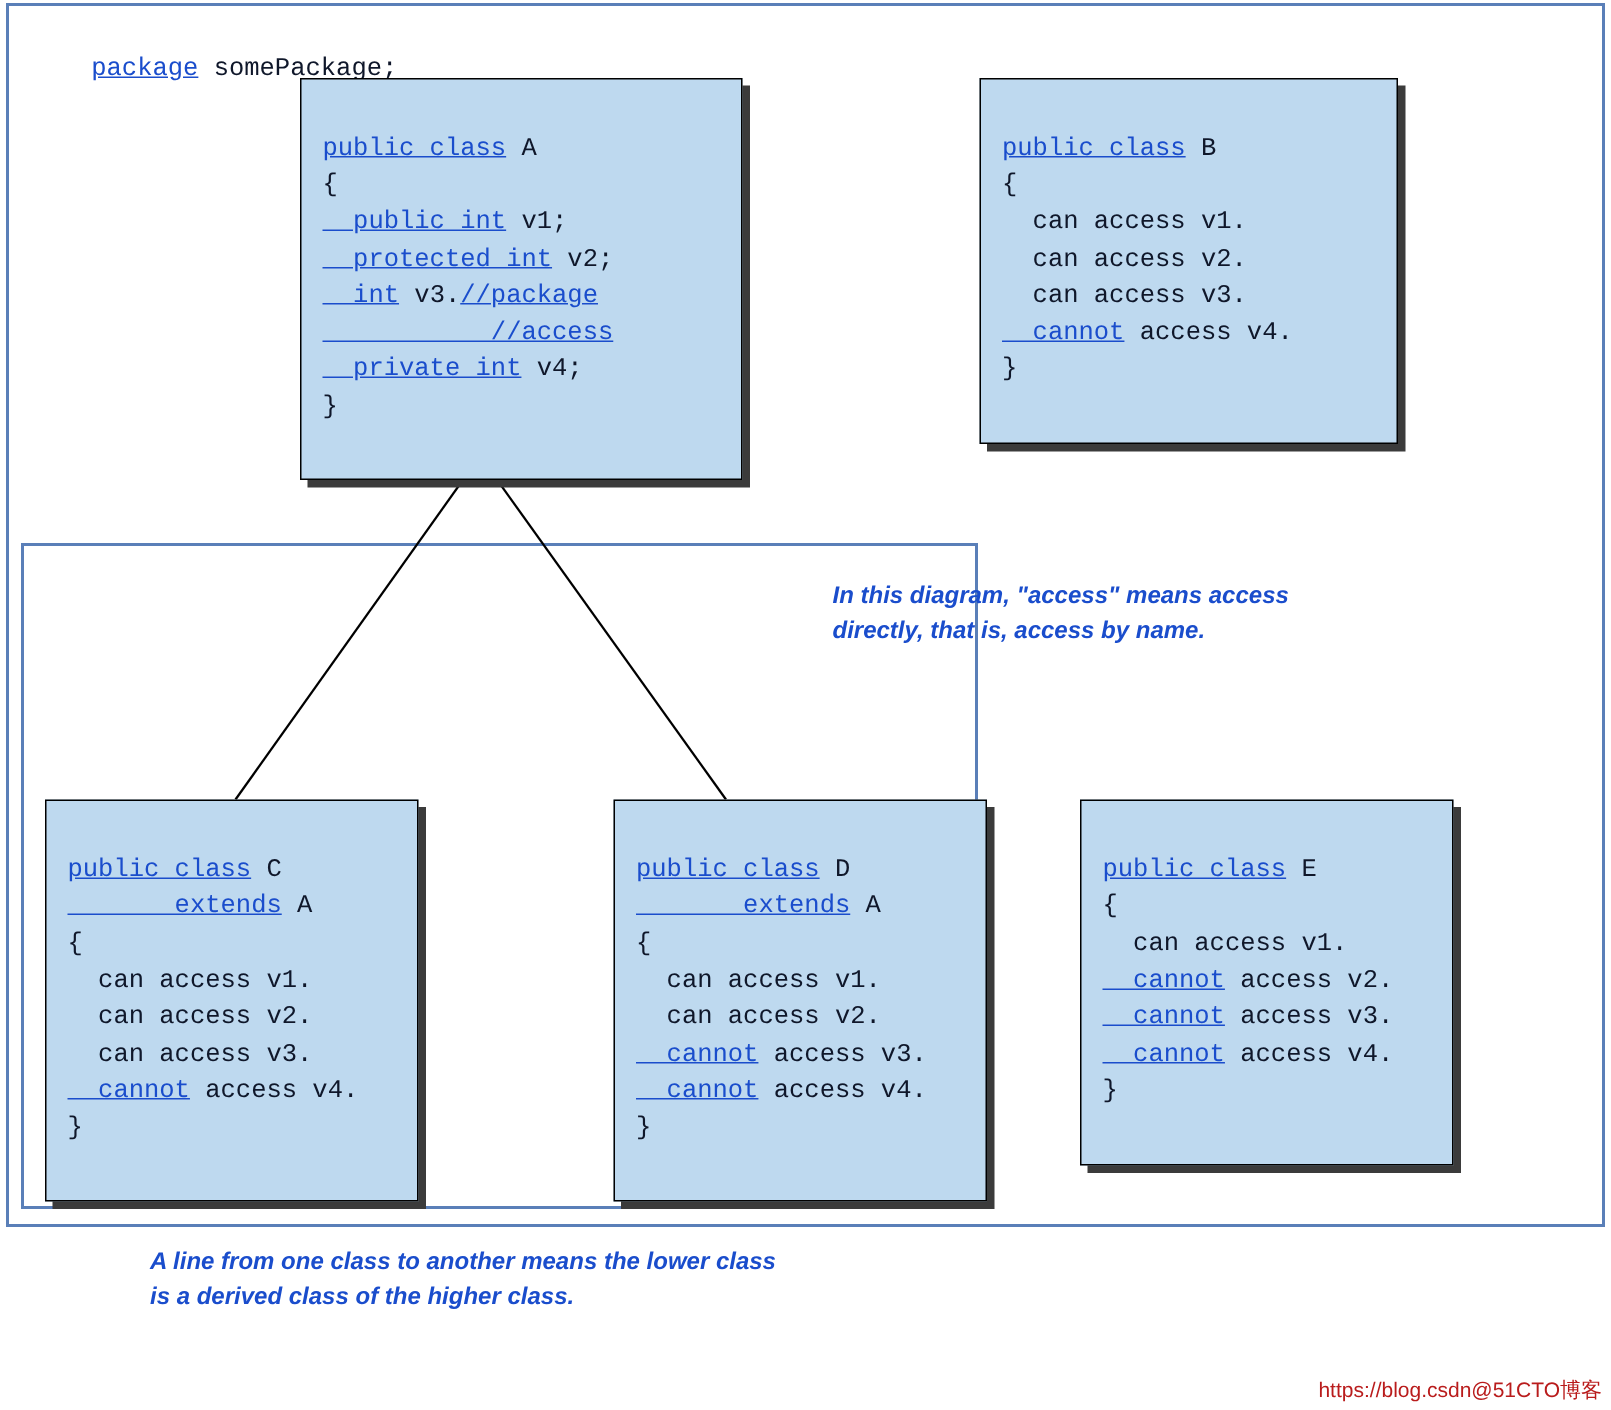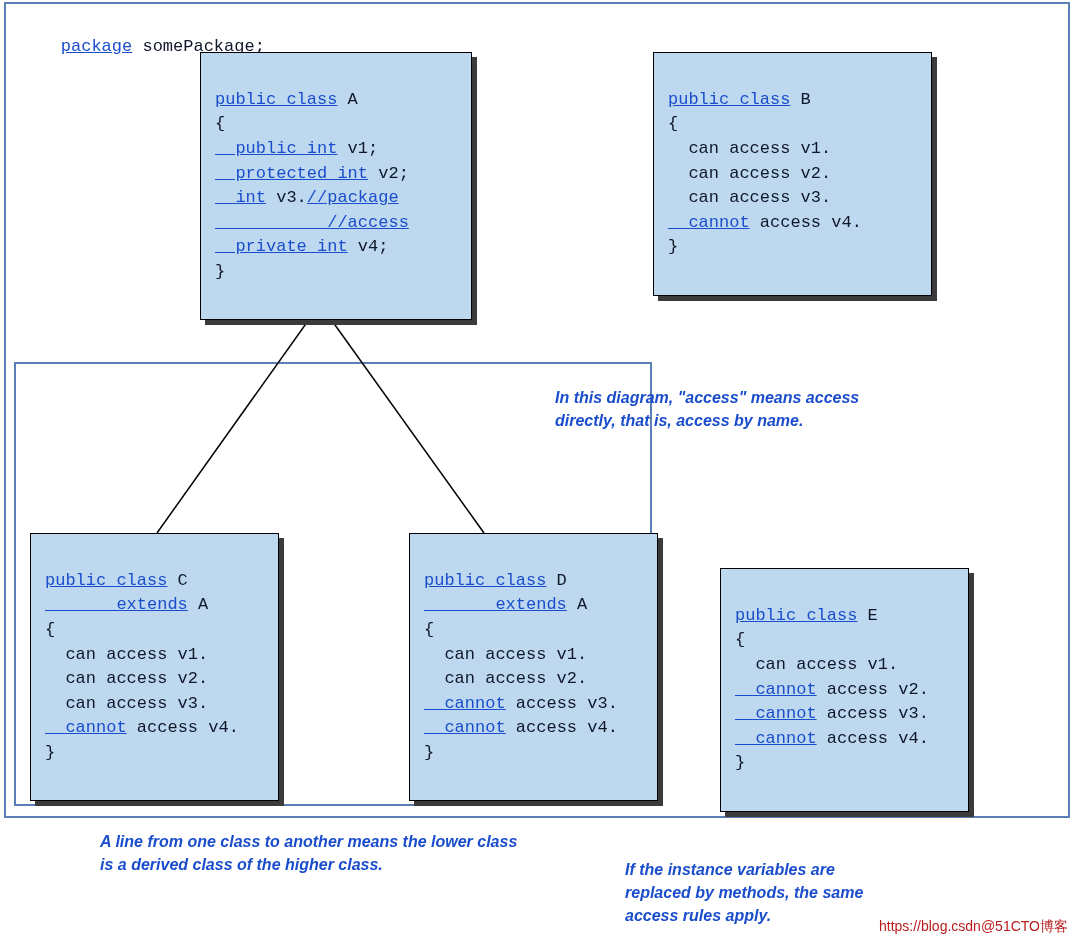--- a/index.html
+++ b/index.html
@@ -71,21 +71,21 @@
 
   <div class="package-label">
     <span class="kw">package</span><span class="txt"> somePackage;</span>
   </div>
 
   <svg class="lines">
     <line x1="320" y1="304" x2="157" y2="533" stroke="#000" stroke-width="1.5"></line>
     <line x1="320" y1="304" x2="484" y2="533" stroke="#000" stroke-width="1.5"></line>
   </svg>
 
-  <div class="class-box" style="left:200px; top:52px; width:272px;">
+  <div class="class-box" style="left:200px; top:52px; width:295px;">
 <span class="kw">public class</span><span class="txt"> A</span>
 <span class="txt">{</span>
 <span class="kw">  public int</span><span class="txt"> v1;</span>
 <span class="kw">  protected int</span><span class="txt"> v2;</span>
 <span class="kw">  int</span><span class="txt"> v3.</span><span class="kw">//package</span>
 <span class="kw">           //access</span>
 <span class="kw">  private int</span><span class="txt"> v4;</span>
 <span class="txt">}</span>
   </div>
 
@@ -114,35 +114,32 @@
 <span class="kw">public class</span><span class="txt"> D</span>
 <span class="kw">       extends</span><span class="txt"> A</span>
 <span class="txt">{</span>
 <span class="txt">  can access v1.</span>
 <span class="txt">  can access v2.</span>
 <span class="kw">  cannot</span><span class="txt"> access v3.</span>
 <span class="kw">  cannot</span><span class="txt"> access v4.</span>
 <span class="txt">}</span>
   </div>
 
-  <div class="class-box" style="left:720px; top:533px; width:249px;margin-top:35px;">
+  <div class="class-box" style="left:720px; top:533px; width:249px;">
 <span class="kw">public class</span><span class="txt"> E</span>
 <span class="txt">{</span>
 <span class="txt">  can access v1.</span>
 <span class="kw">  cannot</span><span class="txt"> access v2.</span>
 <span class="kw">  cannot</span><span class="txt"> access v3.</span>
 <span class="kw">  cannot</span><span class="txt"> access v4.</span>
 <span class="txt">}</span>
   </div>
 
   <div class="note" style="left:555px; top:386px; width:430px; white-space:pre-line;">In this diagram, "access" means access
 directly, that is, access by name.</div>
 
   <div class="note" style="left:100px; top:830px; width:520px; white-space:pre-line;">A line from one class to another means the lower class
 is a derived class of the higher class.</div>
 
-  <div class="note" style="left:625px; top:858px; width:360px; white-space:pre-line;">If the instance variables are
-replaced by methods, the same
-access rules apply.</div>
 
   <div class="watermark">https://blog.csdn@51CTO博客</div>
 
 </div>
 
 </body></html>

